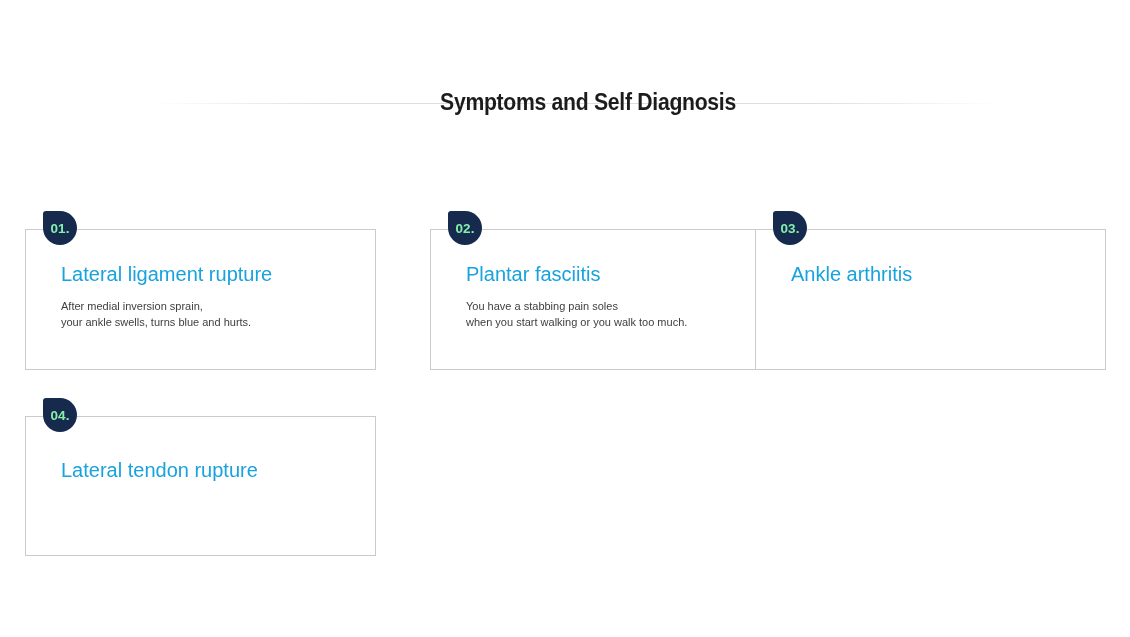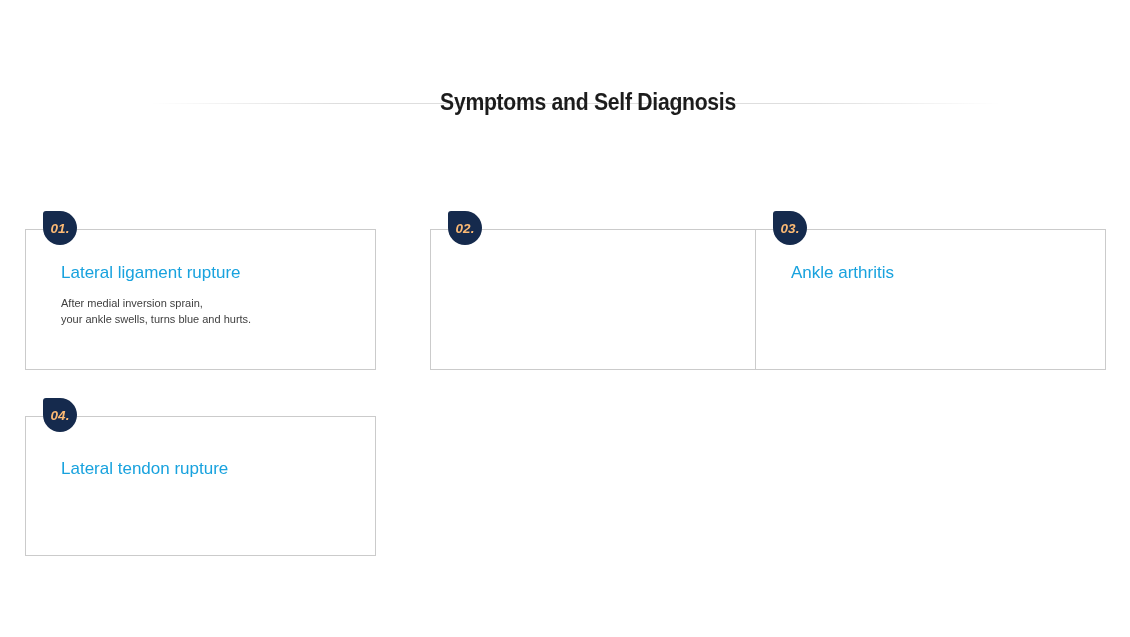--- a/index.html
+++ b/index.html
@@ -52,35 +52,34 @@
   .card--4 { left: 25px;  top: 416px; height: 140px; }
 
   .card-badge {
     position: absolute;
     left: 17px;
     top: -19px;
     width: 34px;
     height: 34px;
     background: #152a4d;
     border-radius: 3px 50% 50% 50%;
-    color: #fdba74;
+    color: #86efac;
     font-size: 13.5px;
     font-weight: bold;
-    font-style: italic;
     display: flex;
     align-items: center;
     justify-content: center;
     z-index: 2;
   }
 
   .card-body { padding: 33px 18px 0 35px; }
   .card--4 .card-body { padding-top: 42px; }
 
   .card-title {
-    font-size: 17px;
+    font-size: 20px;
     color: #18a2de;
     margin-bottom: 13px;
   }
   .card-desc {
     font-size: 11px;
     line-height: 15.5px;
     color: #404040;
   }
   .card-desc .desc-line { display: block; }
 </style>
@@ -98,20 +97,27 @@
       <div class="card-title">Lateral ligament rupture</div>
       <div class="card-desc">
         <span class="desc-line">After medial inversion sprain,</span>
         <span class="desc-line">your ankle swells, turns blue and hurts.</span>
       </div>
     </div>
   </div>
 
   <div class="card card--2">
     <div class="card-badge">02.</div>
+    <div class="card-body">
+      <div class="card-title">Plantar fasciitis</div>
+      <div class="card-desc">
+        <span class="desc-line">You have a stabbing pain soles</span>
+        <span class="desc-line">when you start walking or you walk too much.</span>
+      </div>
+    </div>
   </div>
 
   <div class="card card--3">
     <div class="card-badge">03.</div>
     <div class="card-body">
       <div class="card-title">Ankle arthritis</div>
     </div>
   </div>
 
   <div class="card card--4">

